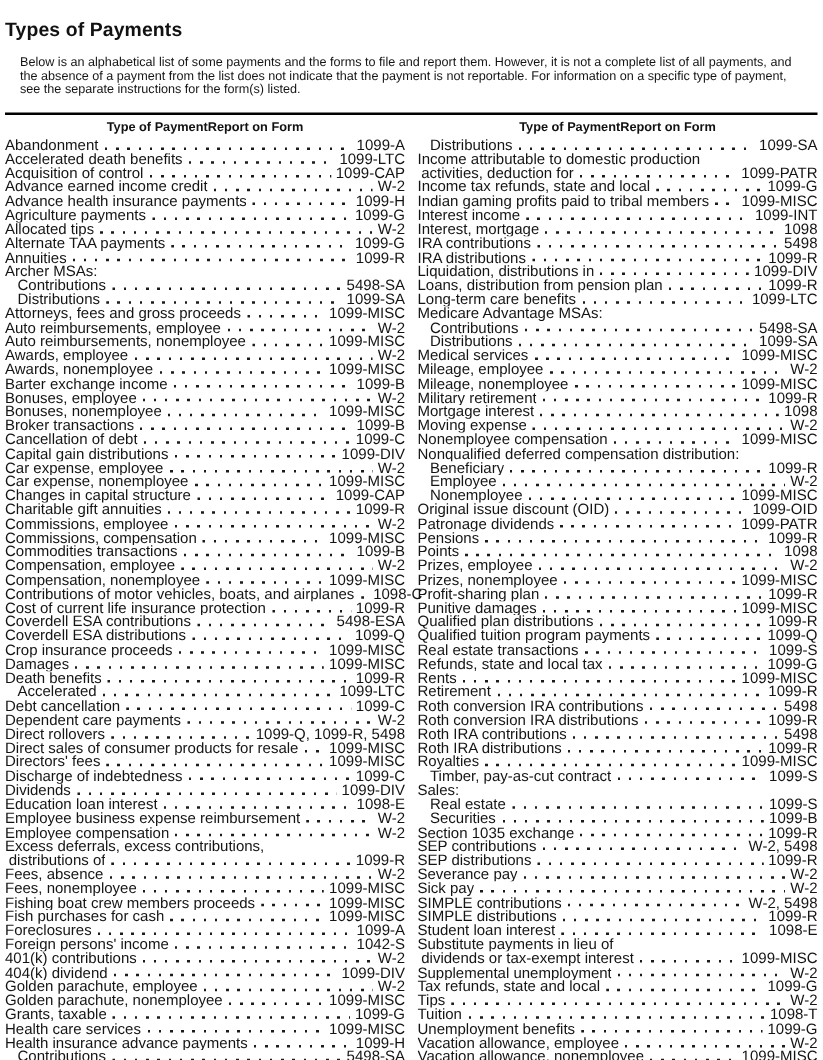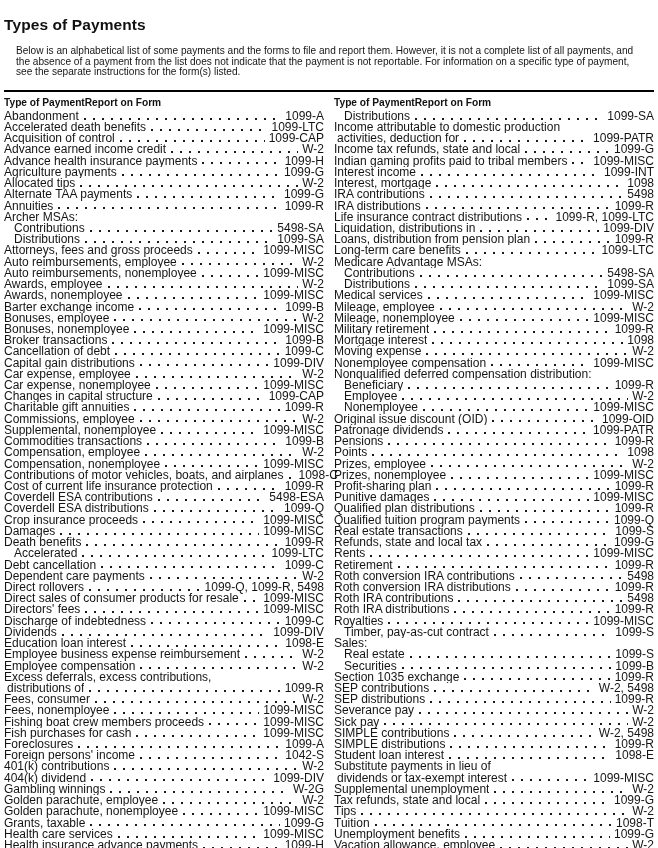--- a/index.html
+++ b/index.html
@@ -5,21 +5,21 @@
   html,body{margin:0;padding:0;background:#fff;}
   body{width:658px;height:848px;overflow:hidden;color:#111;
        font-family:"Liberation Sans","DejaVu Sans",sans-serif;
        -webkit-font-smoothing:antialiased;}
   .page{padding:3px 4px 0 4px;}
   h1{font-size:15.5px;font-weight:bold;margin:13px 0 3px 0;letter-spacing:0.1px;}
   .intro{font-size:10.1px;line-height:10.6px;margin:12px;color:#151515;}
   .rule{border-top:2px solid #000;margin-top:3px;}
   .cols{display:flex;gap:10px;}
   .col{flex:1 1 0;min-width:0;}
-  .colhead{display:flex;justify-content:flex-start;font-weight:bold;
+  .colhead{display:flex;justify-content:center;font-weight:bold;
            font-size:10.2px;margin:5px 0 3px 0;}
   .rows{font-size:12px;}
   .row{display:flex;align-items:baseline;height:11.23px;line-height:11.23px;
        white-space:nowrap;}
   .row .label{flex:0 0 auto;overflow:hidden;color:#141414;}
   .row.indent .label{padding-left:10px;}
   .row.cont .label{padding-left:3px;}
   .row .dots{flex:1 1 auto;align-self:stretch;min-width:6px;margin:0 4px 0 5px;
        background-image:repeating-linear-gradient(to right,#1c1c1c 0,#1c1c1c 2px,transparent 2px,transparent 9px);
        background-repeat:repeat-x;
@@ -174,21 +174,21 @@
             <span class="label">Charitable gift annuities</span>
             <span class="dots"></span>
             <span class="form">1099-R</span>
           </div>
           <div class="row">
             <span class="label">Commissions, employee</span>
             <span class="dots"></span>
             <span class="form">W-2</span>
           </div>
           <div class="row">
-            <span class="label">Supplemental, nonemployee</span>
+            <span class="label">Commissions, compensation</span>
             <span class="dots"></span>
             <span class="form">1099-MISC</span>
           </div>
           <div class="row">
             <span class="label">Commodities transactions</span>
             <span class="dots"></span>
             <span class="form">1099-B</span>
           </div>
           <div class="row">
             <span class="label">Compensation, employee</span>
@@ -292,21 +292,21 @@
           </div>
           <div class="row noform">
             <span class="label">Excess deferrals, excess contributions,</span>
           </div>
           <div class="row cont">
             <span class="label">distributions of</span>
             <span class="dots"></span>
             <span class="form">1099-R</span>
           </div>
           <div class="row">
-            <span class="label">Fees, consumer</span>
+            <span class="label">Fees, absence</span>
             <span class="dots"></span>
             <span class="form">W-2</span>
           </div>
           <div class="row">
             <span class="label">Fees, nonemployee</span>
             <span class="dots"></span>
             <span class="form">1099-MISC</span>
           </div>
           <div class="row">
             <span class="label">Fishing boat crew members proceeds</span>
@@ -330,25 +330,20 @@
           </div>
           <div class="row">
             <span class="label">401(k) contributions</span>
             <span class="dots"></span>
             <span class="form">W-2</span>
           </div>
           <div class="row">
             <span class="label">404(k) dividend</span>
             <span class="dots"></span>
             <span class="form">1099-DIV</span>
-          </div>
-          <div class="row">
-            <span class="label">Gambling winnings</span>
-            <span class="dots"></span>
-            <span class="form">W-2G</span>
           </div>
           <div class="row">
             <span class="label">Golden parachute, employee</span>
             <span class="dots"></span>
             <span class="form">W-2</span>
           </div>
           <div class="row">
             <span class="label">Golden parachute, nonemployee</span>
             <span class="dots"></span>
             <span class="form">1099-MISC</span>
@@ -418,25 +413,20 @@
             <span class="label">IRA contributions</span>
             <span class="dots"></span>
             <span class="form">5498</span>
           </div>
           <div class="row">
             <span class="label">IRA distributions</span>
             <span class="dots"></span>
             <span class="form">1099-R</span>
           </div>
           <div class="row">
-            <span class="label">Life insurance contract distributions</span>
-            <span class="dots"></span>
-            <span class="form">1099-R, 1099-LTC</span>
-          </div>
-          <div class="row">
             <span class="label">Liquidation, distributions in</span>
             <span class="dots"></span>
             <span class="form">1099-DIV</span>
           </div>
           <div class="row">
             <span class="label">Loans, distribution from pension plan</span>
             <span class="dots"></span>
             <span class="form">1099-R</span>
           </div>
           <div class="row">

